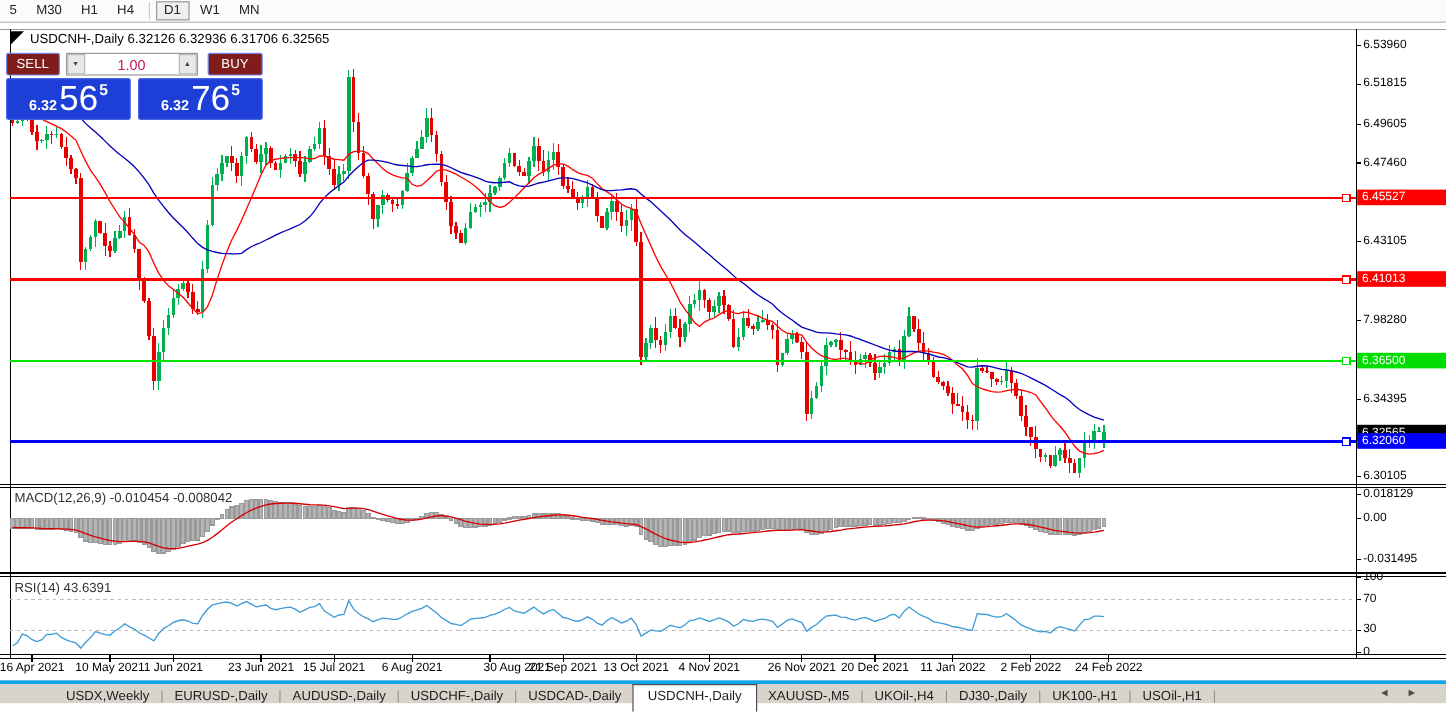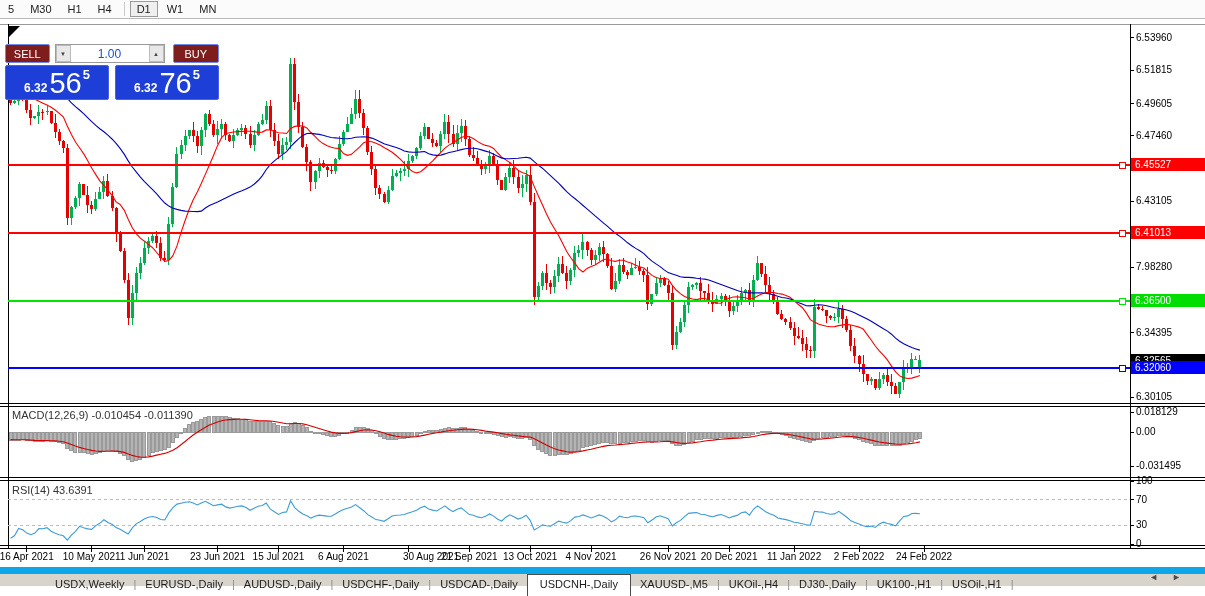--- a/index.html
+++ b/index.html
@@ -19,38 +19,38 @@
   
   #trade-panel{position:absolute;left:5px;top:44px;width:214px;}
   .tp-row1{display:flex;align-items:stretch;height:19px;}
   .tp-btn{background:#7f1d1d;border:1px solid #7388e8;color:#fff;font-size:11px;
     display:flex;align-items:center;justify-content:center;border-radius:2px;}
   .tp-btn.sell{width:44px;}
   .tp-btn.buy{width:46px;margin-left:8px;}
   .tp-spin{display:flex;margin-left:5px;border:1px solid #9a9a9a;background:#fff;height:17px;}
   .tp-spin-btn{width:13px;background:#e8e8e8;border:1px solid #bbb;font-size:6px;color:#444;
     display:flex;align-items:center;justify-content:center;}
-  .tp-vol{width:78px;font-size:12px;color:#1d4ed8;display:flex;align-items:center;justify-content:center;}
+  .tp-vol{width:78px;font-size:12px;color:#be185d;display:flex;align-items:center;justify-content:center;}
   .tp-row2{display:flex;margin-top:2px;}
   .tp-price{background:#1e3ed8;border:1px solid #4a63e4;border-radius:2px;color:#fff;height:33px;
     display:flex;align-items:flex-end;justify-content:center;padding:0 2px;}
   .tp-price.sell-side{width:100px;margin-right:6px;}
   .tp-price.buy-side{width:100px;}
   .tp-small{font-size:12px;font-weight:bold;margin:0 2px 4px 0;}
   .tp-big{font-size:29px;line-height:29px;margin-bottom:1px;}
   .tp-sup{font-size:13px;font-weight:bold;margin:1px 0 0 1px;align-self:flex-start;}
   
   .ticklabel{position:absolute;left:1136px;font-size:10px;color:#000;line-height:12px;}
   .tag{position:absolute;left:1131px;width:74px;height:13px;font-size:10px;line-height:13px;
     padding-left:4px;color:#fff;}
   .indlabel{position:absolute;font-size:11px;color:#333;white-space:pre;}
   .datelabel{position:absolute;top:551px;font-size:10px;color:#000;transform:translateX(-50%);white-space:nowrap;}
   
   #tabbar{position:absolute;left:0;top:567px;width:1205px;height:19px;background:#d8d4cc;
-    border-top:7px solid #0ea5e9;display:flex;align-items:flex-start;font-size:11px;color:#1c1c1c;
+    border-top:3px solid #0ea5e9;display:flex;align-items:flex-start;font-size:11px;color:#1c1c1c;
     padding-left:46px;box-sizing:border-box;}
   .tab{padding:4px 9px 0 9px;height:18px;cursor:default;}
   .tab.active{background:#fff;border:1px solid #4d4d4d;border-bottom:none;height:19px;
     padding:3px 12px 0 12px;margin-top:0px;}
   .tabsep{color:#8f8f8f;padding-top:4px;}
   #tab-arrows{position:absolute;right:10px;top:572px;font-size:9px;color:#4a4a4a;letter-spacing:14px;}
 </style>
 </head>
 <body>
 
@@ -791,20 +791,21 @@
       <div class="tfbtn">M30</div>
       <div class="tfbtn">H1</div>
       <div class="tfbtn">H4</div>
       <div class="tfsep"></div>
       <div class="tfbtn active">D1</div>
       <div class="tfbtn">W1</div>
       <div class="tfbtn">MN</div>
     </div>
 
   <div id="corner-tri"></div>
+  <div id="title-line"><span>USDCNH-,Daily</span><span> </span><span>6.32126 6.32936 6.31706 6.32565</span></div>
 
   <div id="trade-panel">
     <div class="tp-row1">
       <div class="tp-btn sell">SELL</div>
       <div class="tp-spin">
         <div class="tp-spin-btn">▼</div>
         <div class="tp-vol">1.00</div>
         <div class="tp-spin-btn">▲</div>
       </div>
       <div class="tp-btn buy">BUY</div>
@@ -816,21 +817,21 @@
           <span class="tp-sup">5</span>
       </div>
       <div class="tp-price buy-side">
         <span class="tp-small">6.32</span>
           <span class="tp-big">76</span>
           <span class="tp-sup">5</span>
       </div>
     </div>
   </div>
 
-  <div class="indlabel" style="left:12px;top:409px;"><span>MACD(12,26,9)</span><span> </span><span>-0.010454 -0.011390</span></div>
+  <div class="indlabel" style="left:12px;top:409px;"><span>MACD(12,26,9)</span><span> </span><span>-0.010454 -0.008042</span></div>
   <div class="indlabel" style="left:12px;top:484px;"><span>RSI(14)</span><span> </span><span>43.6391</span></div>
 
   <div id="price-axis">
       <div class="ticklabel" style="top: 31.9516px;">6.53960</div>
       <div class="ticklabel" style="top: 64.2553px;">6.51815</div>
       <div class="ticklabel" style="top: 97.5379px;">6.49605</div>
       <div class="ticklabel" style="top: 129.842px;">6.47460</div>
       <div class="ticklabel" style="top: 195.428px;">6.43105</div>
       <div class="ticklabel" style="top: 261.014px;">7.98280</div>
       <div class="ticklabel" style="top: 326.6px;">6.34395</div>

